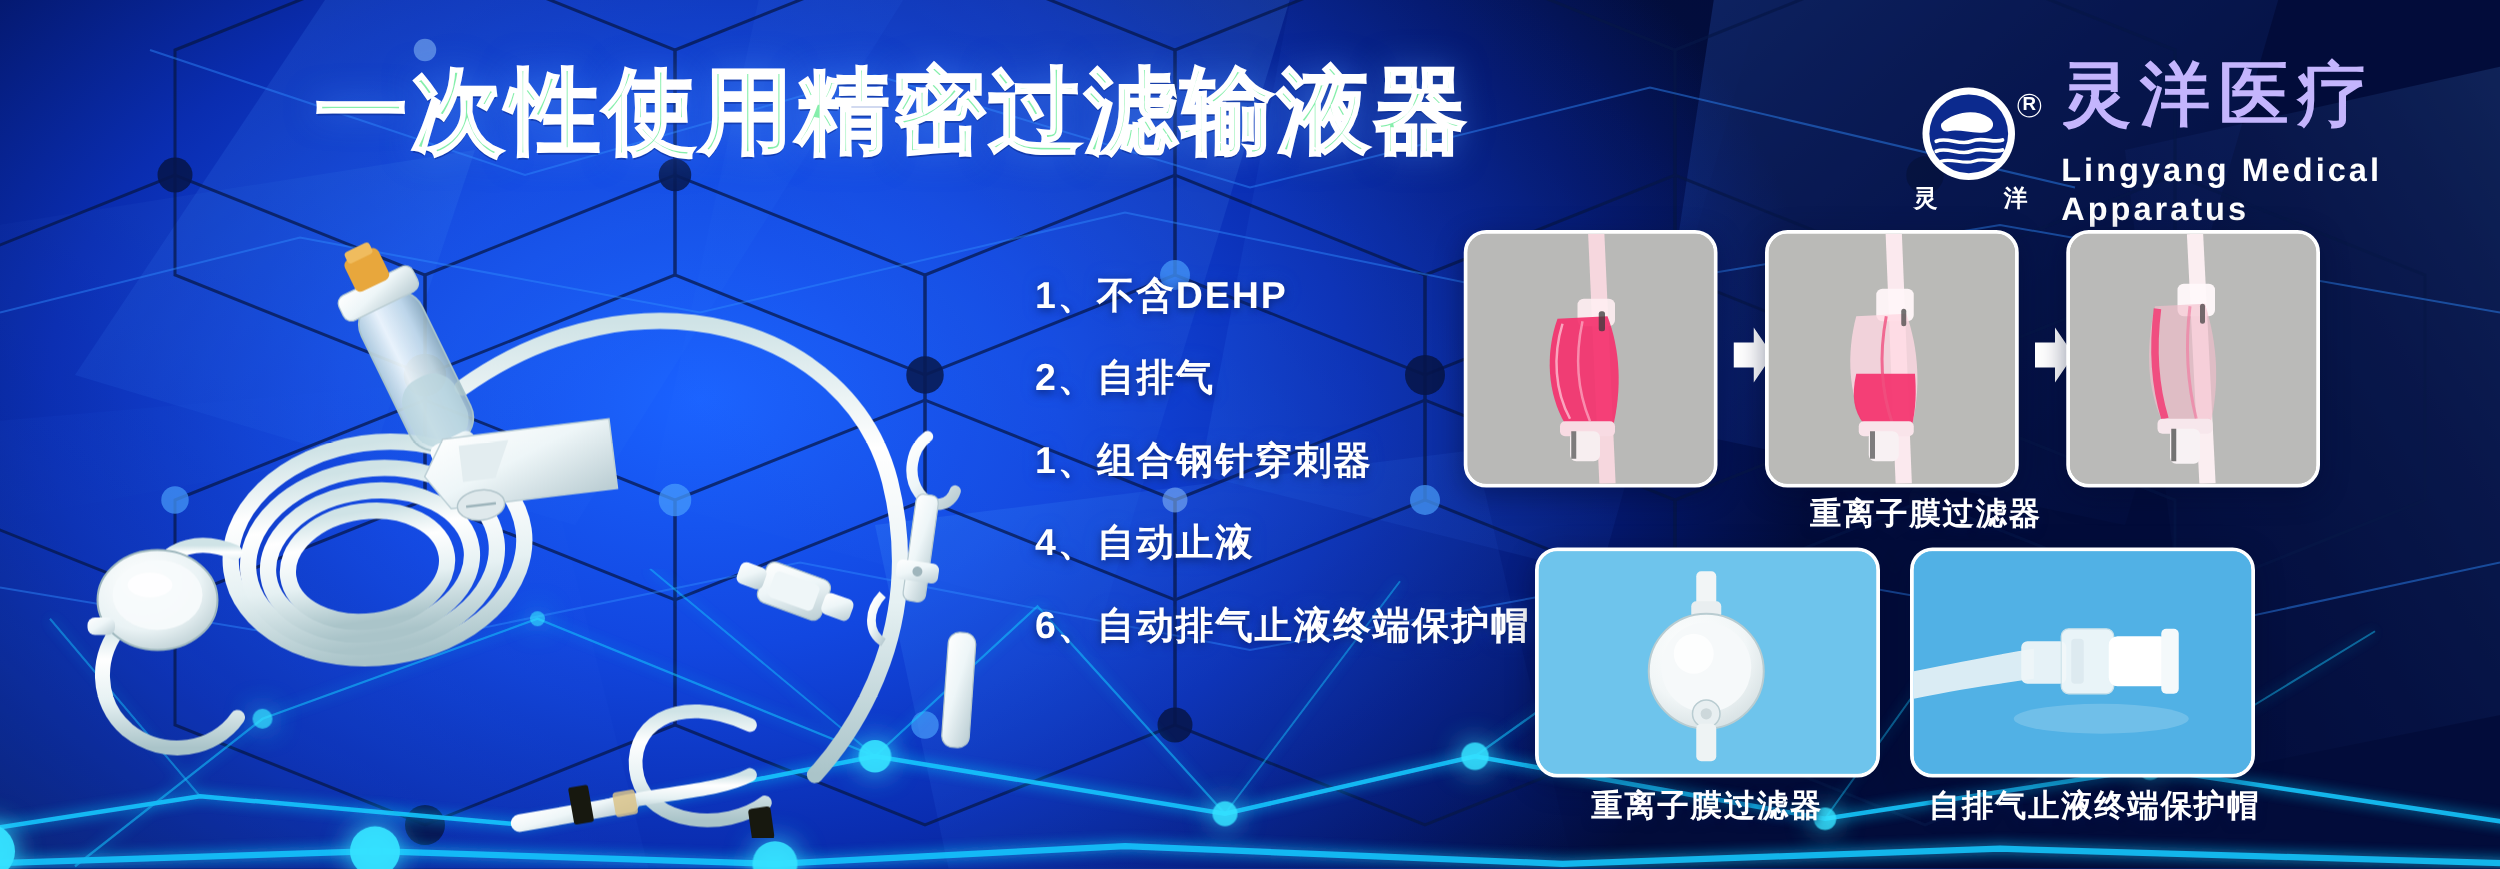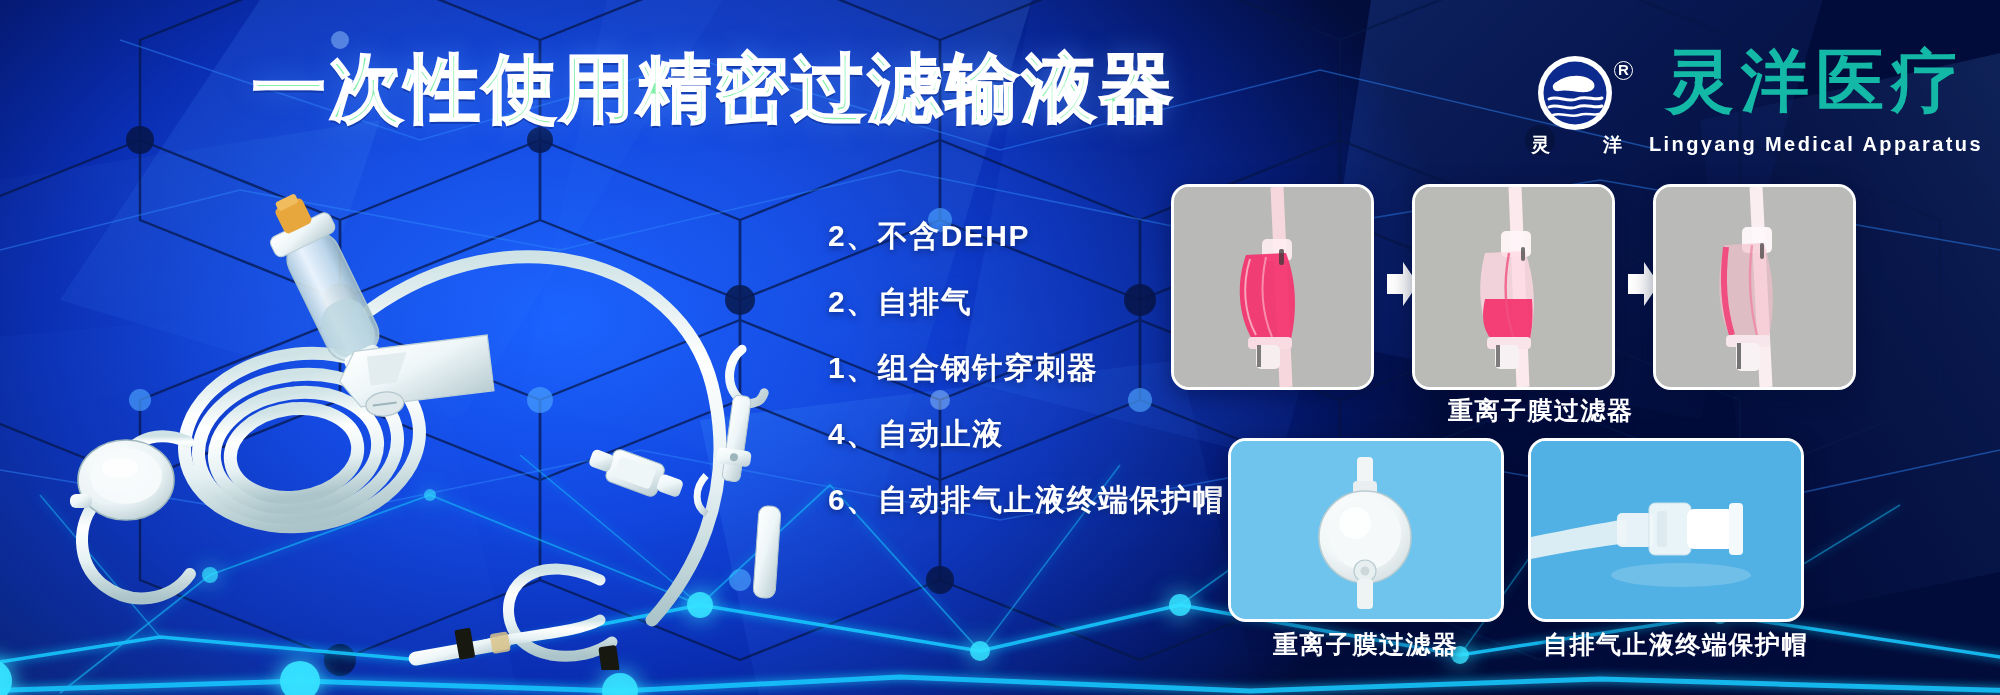--- a/index.html
+++ b/index.html
@@ -61,25 +61,25 @@
     width: 17px; height: 17px; line-height: 15px; text-align: center;
   }
   .logo-mark-sub {
     position: absolute; left: 0; right: 0; bottom: -5px;
     display: flex; justify-content: space-between;
     padding: 0 6px;
     color: #fff; font-size: 19px; font-weight: 700; letter-spacing: 1px;
   }
   .logo-text { display: flex; flex-direction: column; }
   .logo-cn {
-    color: #14b8a6; font-size: 68px; font-weight: 800;
-    letter-spacing: 7px; line-height: 1.02; text-align: center;
+    color: #c4b5fd; font-size: 56px; font-weight: 800;
+    letter-spacing: 7px; line-height: 1.02;
   }
   .logo-en {
-    color: #fff; font-size: 20px; font-weight: 700;
+    color: #fff; font-size: 26px; font-weight: 700;
     letter-spacing: 2.4px; margin-top: 18px;
   }
 
   
   .features {
     position: absolute;
     left: 828px; top: 216px;
     display: flex; flex-direction: column;
     gap: 25px;
   }
@@ -355,21 +355,21 @@
       <g transform="rotate(-10 430 500)">
         <rect x="368" y="492" width="104" height="14" rx="7" fill="url(#plast)"></rect>
         <rect x="418" y="478" width="16" height="30" rx="2" fill="#17180f"></rect>
         <rect x="452" y="488" width="18" height="20" rx="3" fill="#d9c38a" opacity=".85"></rect>
       </g>
       <rect x="560" y="496" width="18" height="26" rx="3" fill="#17180f" transform="rotate(-8 569 509)"></rect>
     </svg>
   </div>
 
   <div class="features">
-    <div class="feature-item">2、不含DEHP</div>
+    <div class="feature-item">1、不含DEHP</div>
     <div class="feature-item">2、自排气</div>
     <div class="feature-item">1、组合钢针穿刺器</div>
     <div class="feature-item">4、自动止液</div>
     <div class="feature-item">6、自动排气止液终端保护帽</div>
   </div>
 
   <div class="panel gray" style="left:1171px; top:184px; width:197px; height:200px;">
     <svg viewBox="0 0 197 200" width="197" height="200">
       <rect width="197" height="200" fill="#bcbcba"></rect>
       <rect width="197" height="200" fill="url(#none)"></rect>

